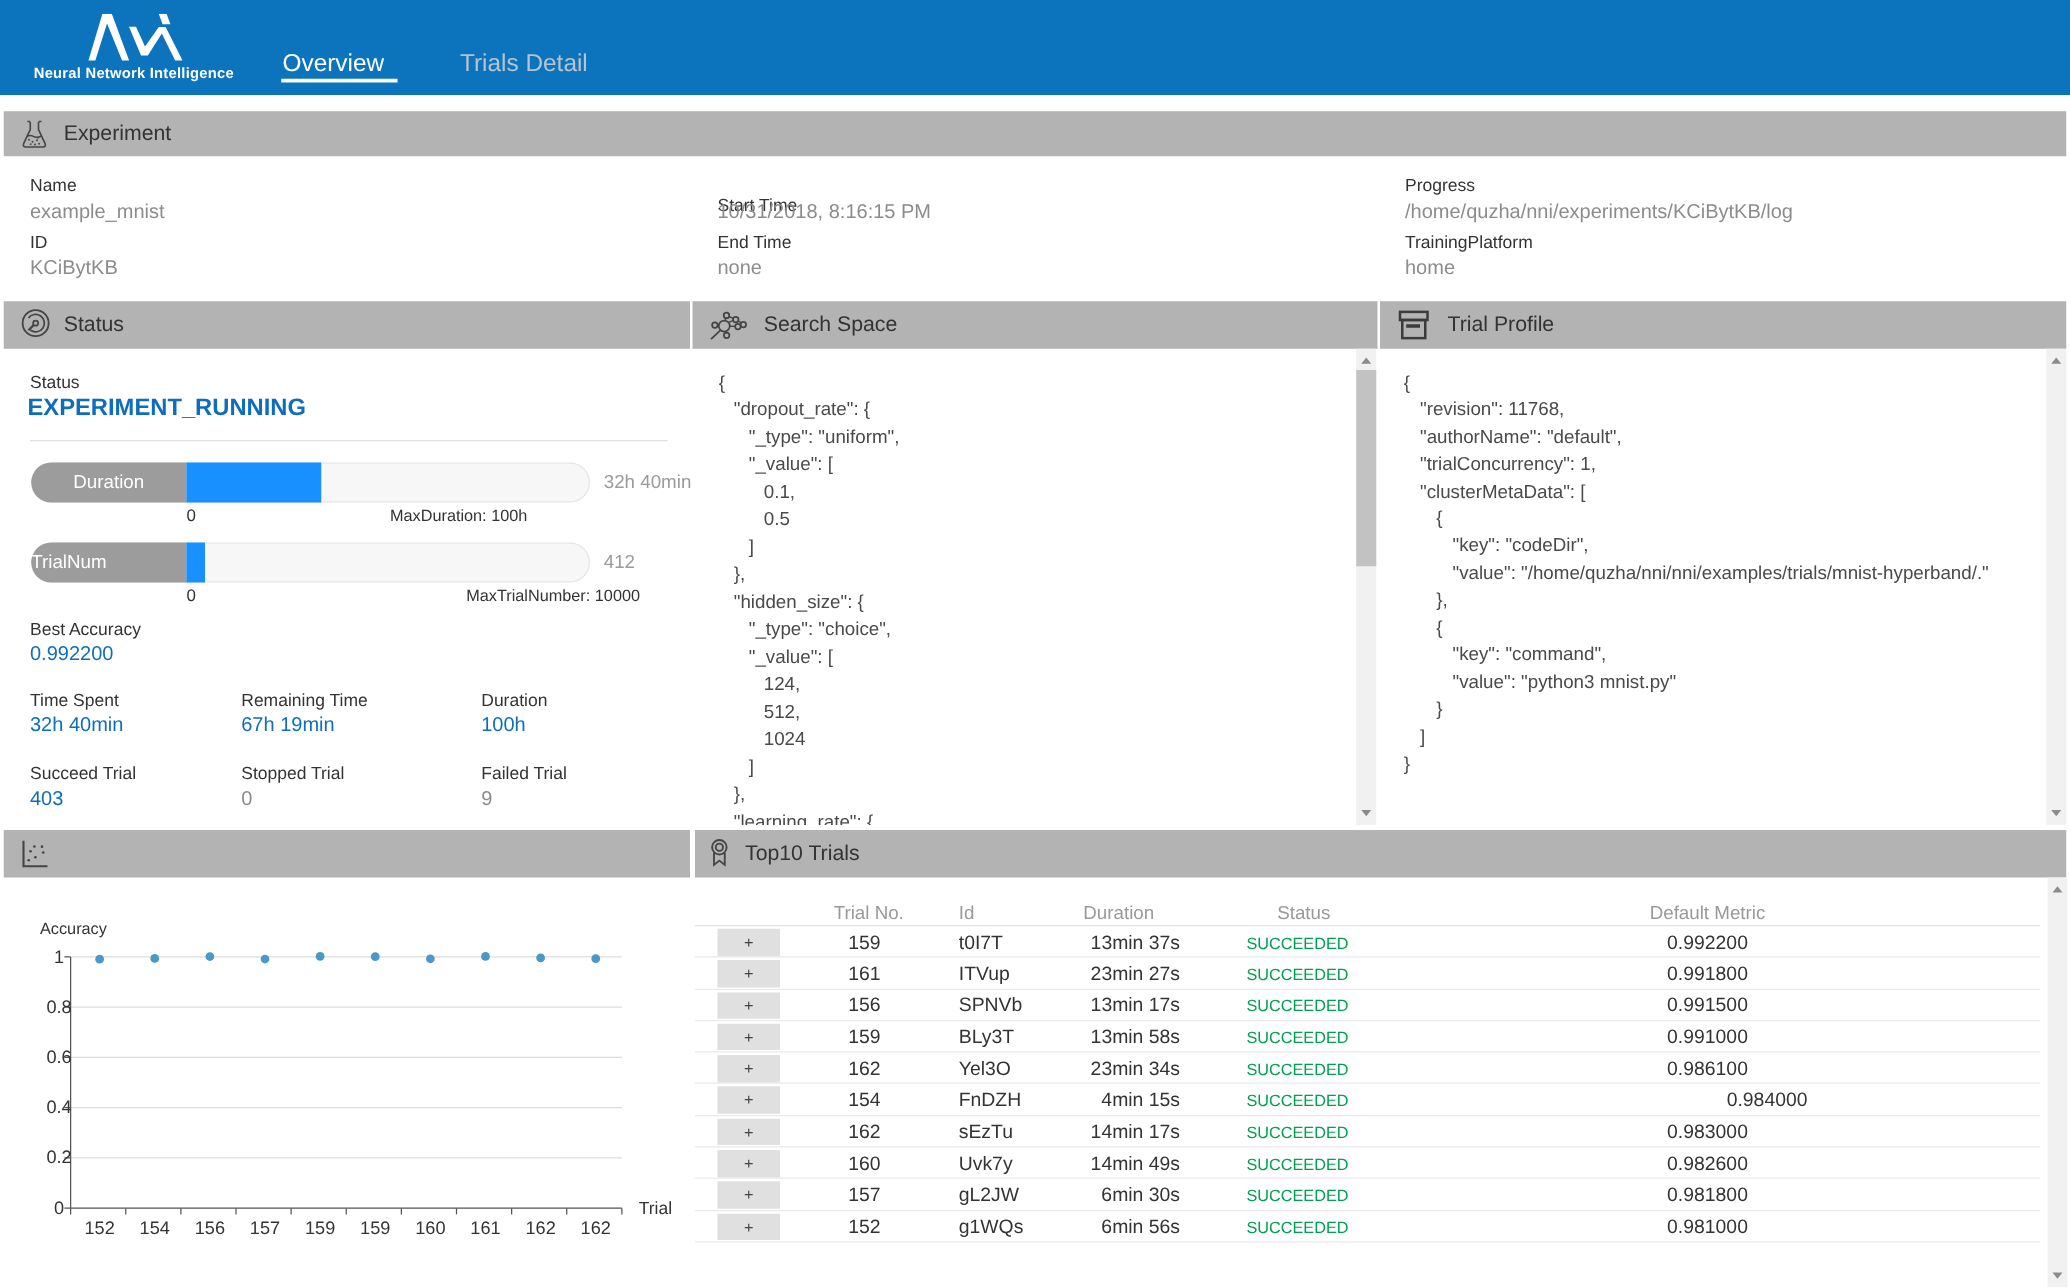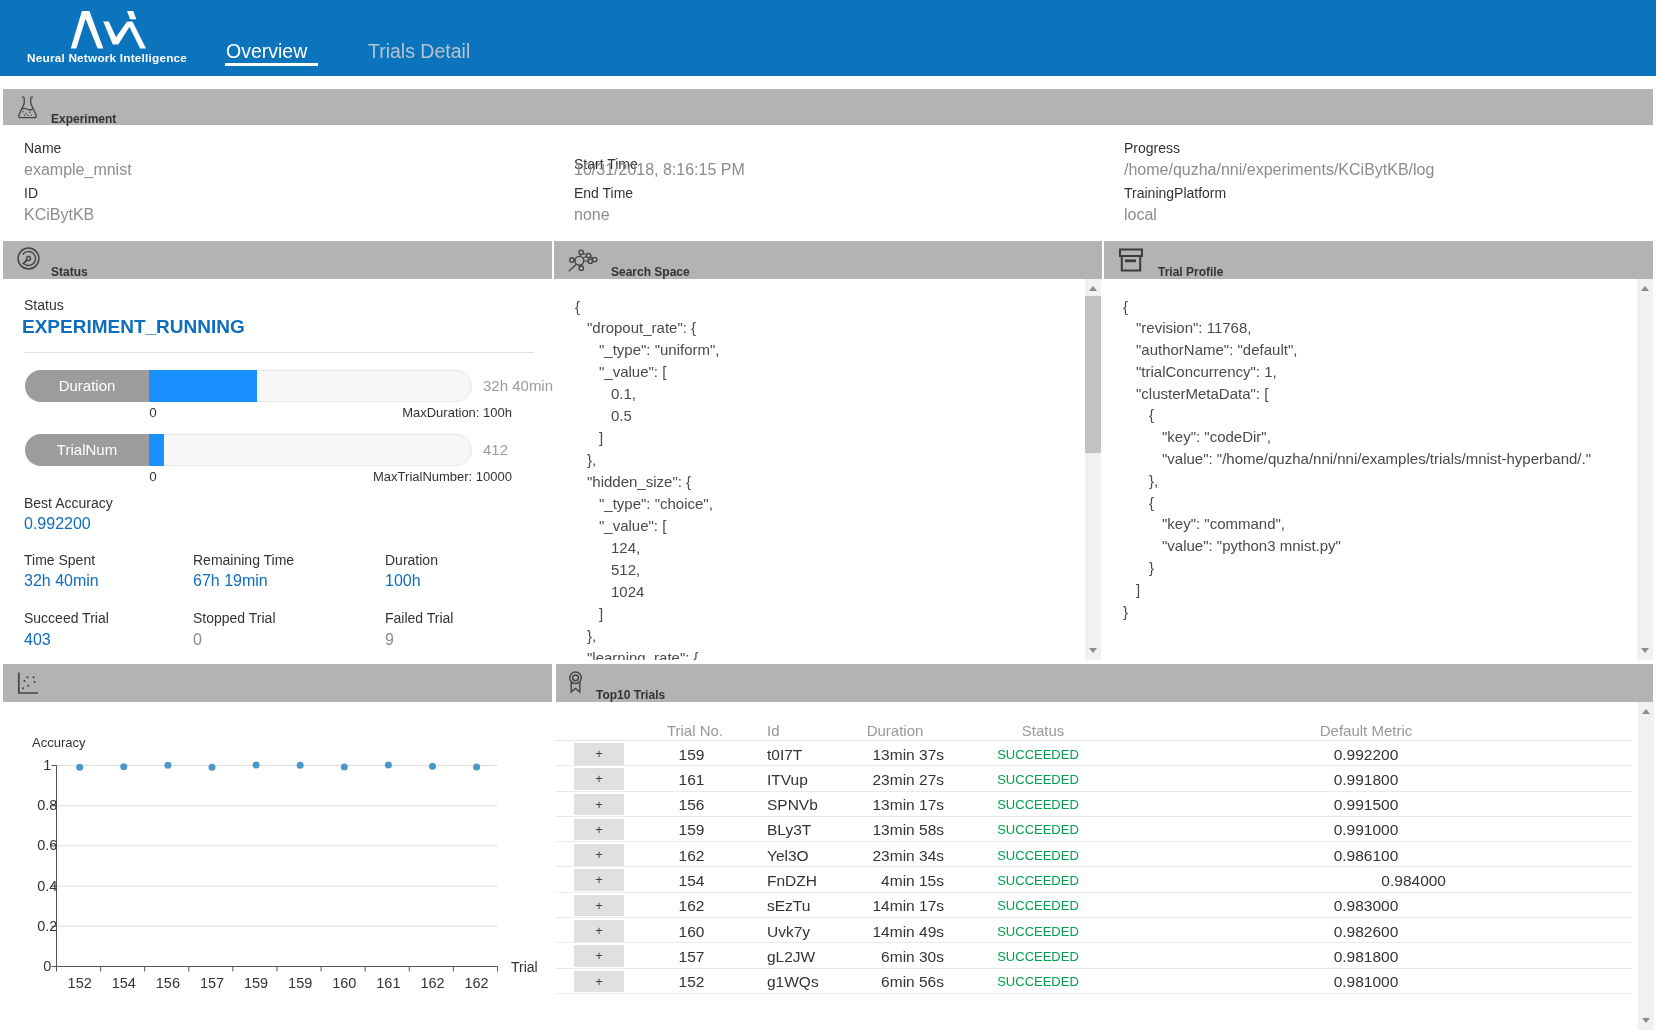--- a/index.html
+++ b/index.html
@@ -1,20 +1,20 @@
 <!DOCTYPE html>
 <html><head>
 <meta charset="utf-8">
 <style>
 *{margin:0;padding:0;box-sizing:border-box}
 html,body{width:1656px;height:1030px;overflow:hidden}
 body{font-family:"Liberation Sans",sans-serif;position:relative;background:#fff;color:#333}
 .a{position:absolute}
 .bar{position:absolute;background:#b3b3b3;height:38px}
-.bar .t{position:absolute;left:48px;top:12px;font-size:12px;font-weight:bold;color:#333;line-height:38px;white-space:nowrap}
+.bar .t{position:absolute;left:48px;top:0;font-size:17px;font-weight:normal;color:#333;line-height:38px;white-space:nowrap}
 .lbl{position:absolute;font-size:14px;color:#333;white-space:nowrap}
 .val{position:absolute;font-size:16px;color:#8c8c8c;white-space:nowrap}
 .blue{color:#0f6dbd}
 .json{position:absolute;font-size:15px;color:#4a4a4a;line-height:21.9px;white-space:nowrap}
 .json div{height:auto}
 .sb{position:absolute;width:16px;background:#f1f1f1}
 .sb .up{position:absolute;left:3.5px;top:7px;width:0;height:0;border-left:4.5px solid transparent;border-right:4.5px solid transparent;border-bottom:5.5px solid #8b8b8b}
 .sb .dn{position:absolute;left:3.5px;bottom:7px;width:0;height:0;border-left:4.5px solid transparent;border-right:4.5px solid transparent;border-top:5.5px solid #8b8b8b}
 .row{position:relative;height:25.3px;border-bottom:1px solid #eaeaea}
 .row span{position:absolute;line-height:25.3px;font-size:15.5px;color:#333;white-space:nowrap;top:0.5px}
@@ -61,45 +61,45 @@
 <div class="val" style="left:24px;top:161px">example_mnist</div>
 <div class="lbl" style="left:24px;top:185px">ID</div>
 <div class="val" style="left:24px;top:206px">KCiBytKB</div>
 <div class="lbl" style="left:574px;top:156px">Start Time</div>
 <div class="val" style="left:574px;top:161px">10/31/2018, 8:16:15 PM</div>
 <div class="lbl" style="left:574px;top:185px">End Time</div>
 <div class="val" style="left:574px;top:206px">none</div>
 <div class="lbl" style="left:1124px;top:140px">Progress</div>
 <div class="val" style="left:1124px;top:161px">/home/quzha/nni/experiments/KCiBytKB/log</div>
 <div class="lbl" style="left:1124px;top:185px">TrainingPlatform</div>
-<div class="val" style="left:1124px;top:206px">local</div>
+<div class="val" style="left:1124px;top:206px">home</div>
 
 <div class="bar" style="left:3px;top:241px;width:549px">
   <svg class="a" style="left:14px;top:6px" width="23" height="23" viewBox="0 0 23 23">
     <circle cx="11.5" cy="11.5" r="10.4" fill="none" stroke="#454545" stroke-width="1.5"></circle>
     <circle cx="11.5" cy="11.5" r="7" fill="none" stroke="#454545" stroke-width="1.4" stroke-dasharray="33 11" transform="rotate(-145 11.5 11.5)"></circle>
     <circle cx="11.5" cy="11.5" r="2" fill="none" stroke="#454545" stroke-width="1.4"></circle>
     <line x1="10" y1="13" x2="5.8" y2="17.2" stroke="#454545" stroke-width="1.9"></line>
   </svg>
   <span class="t">Status</span>
 </div>
 <div class="lbl" style="left:24px;top:297px">Status</div>
 <div class="a blue" style="left:22px;top:316px;font-size:19px;font-weight:bold">EXPERIMENT_RUNNING</div>
 <div class="a" style="left:24px;top:352px;width:510px;height:1px;background:#e0e0e0"></div>
 
 <div class="a" style="left:25px;top:370px;width:447px;height:32px;border:1px solid #e6e6e6;background:#f7f7f7;border-radius:16px"></div>
 <div class="a" style="left:149px;top:370px;width:108px;height:32px;background:#1890ff"></div>
 <div class="a" style="left:25px;top:370px;width:124px;height:32px;background:#9c9c9c;border-radius:16px 0 0 16px;color:#fff;font-size:15px;text-align:center;line-height:32px">Duration</div>
 <div class="a" style="left:483px;top:370px;height:32px;line-height:32px;font-size:15px;color:#9b9b9b">32h 40min</div>
 <div class="lbl" style="left:146px;top:405px;width:14px;text-align:center;font-size:13.5px">0</div>
-<div class="lbl" style="left:312px;top:405px;width:200px;text-align:right;font-size:13px">MaxDuration: 100h</div>
+<div class="lbl" style="left:312px;top:405px;width:200px;font-size:13px">MaxDuration: 100h</div>
 
 <div class="a" style="left:25px;top:434px;width:447px;height:32px;border:1px solid #e6e6e6;background:#f7f7f7;border-radius:16px"></div>
 <div class="a" style="left:149px;top:434px;width:15px;height:32px;background:#1890ff"></div>
-<div class="a" style="left:25px;top:434px;width:124px;height:32px;background:#9c9c9c;border-radius:16px 0 0 16px;color:#fff;font-size:15px;text-align:center;line-height:32px">TrialNum</div>
+<div class="a" style="left:25px;top:434px;width:124px;height:32px;background:#9c9c9c;border-radius:16px 0 0 16px;color:#fff;font-size:15px;text-align:left;line-height:32px">TrialNum</div>
 <div class="a" style="left:483px;top:434px;height:32px;line-height:32px;font-size:15px;color:#9b9b9b">412</div>
 <div class="lbl" style="left:146px;top:469px;width:14px;text-align:center;font-size:13.5px">0</div>
 <div class="lbl" style="left:312px;top:469px;width:200px;text-align:right;font-size:13px">MaxTrialNumber: 10000</div>
 
 <div class="lbl" style="left:24px;top:495px">Best Accuracy</div>
 <div class="val blue" style="left:24px;top:515px">0.992200</div>
 
 <div class="lbl" style="left:24px;top:552px">Time Spent</div>
 <div class="lbl" style="left:193px;top:552px">Remaining Time</div>
 <div class="lbl" style="left:385px;top:552px">Duration</div>

